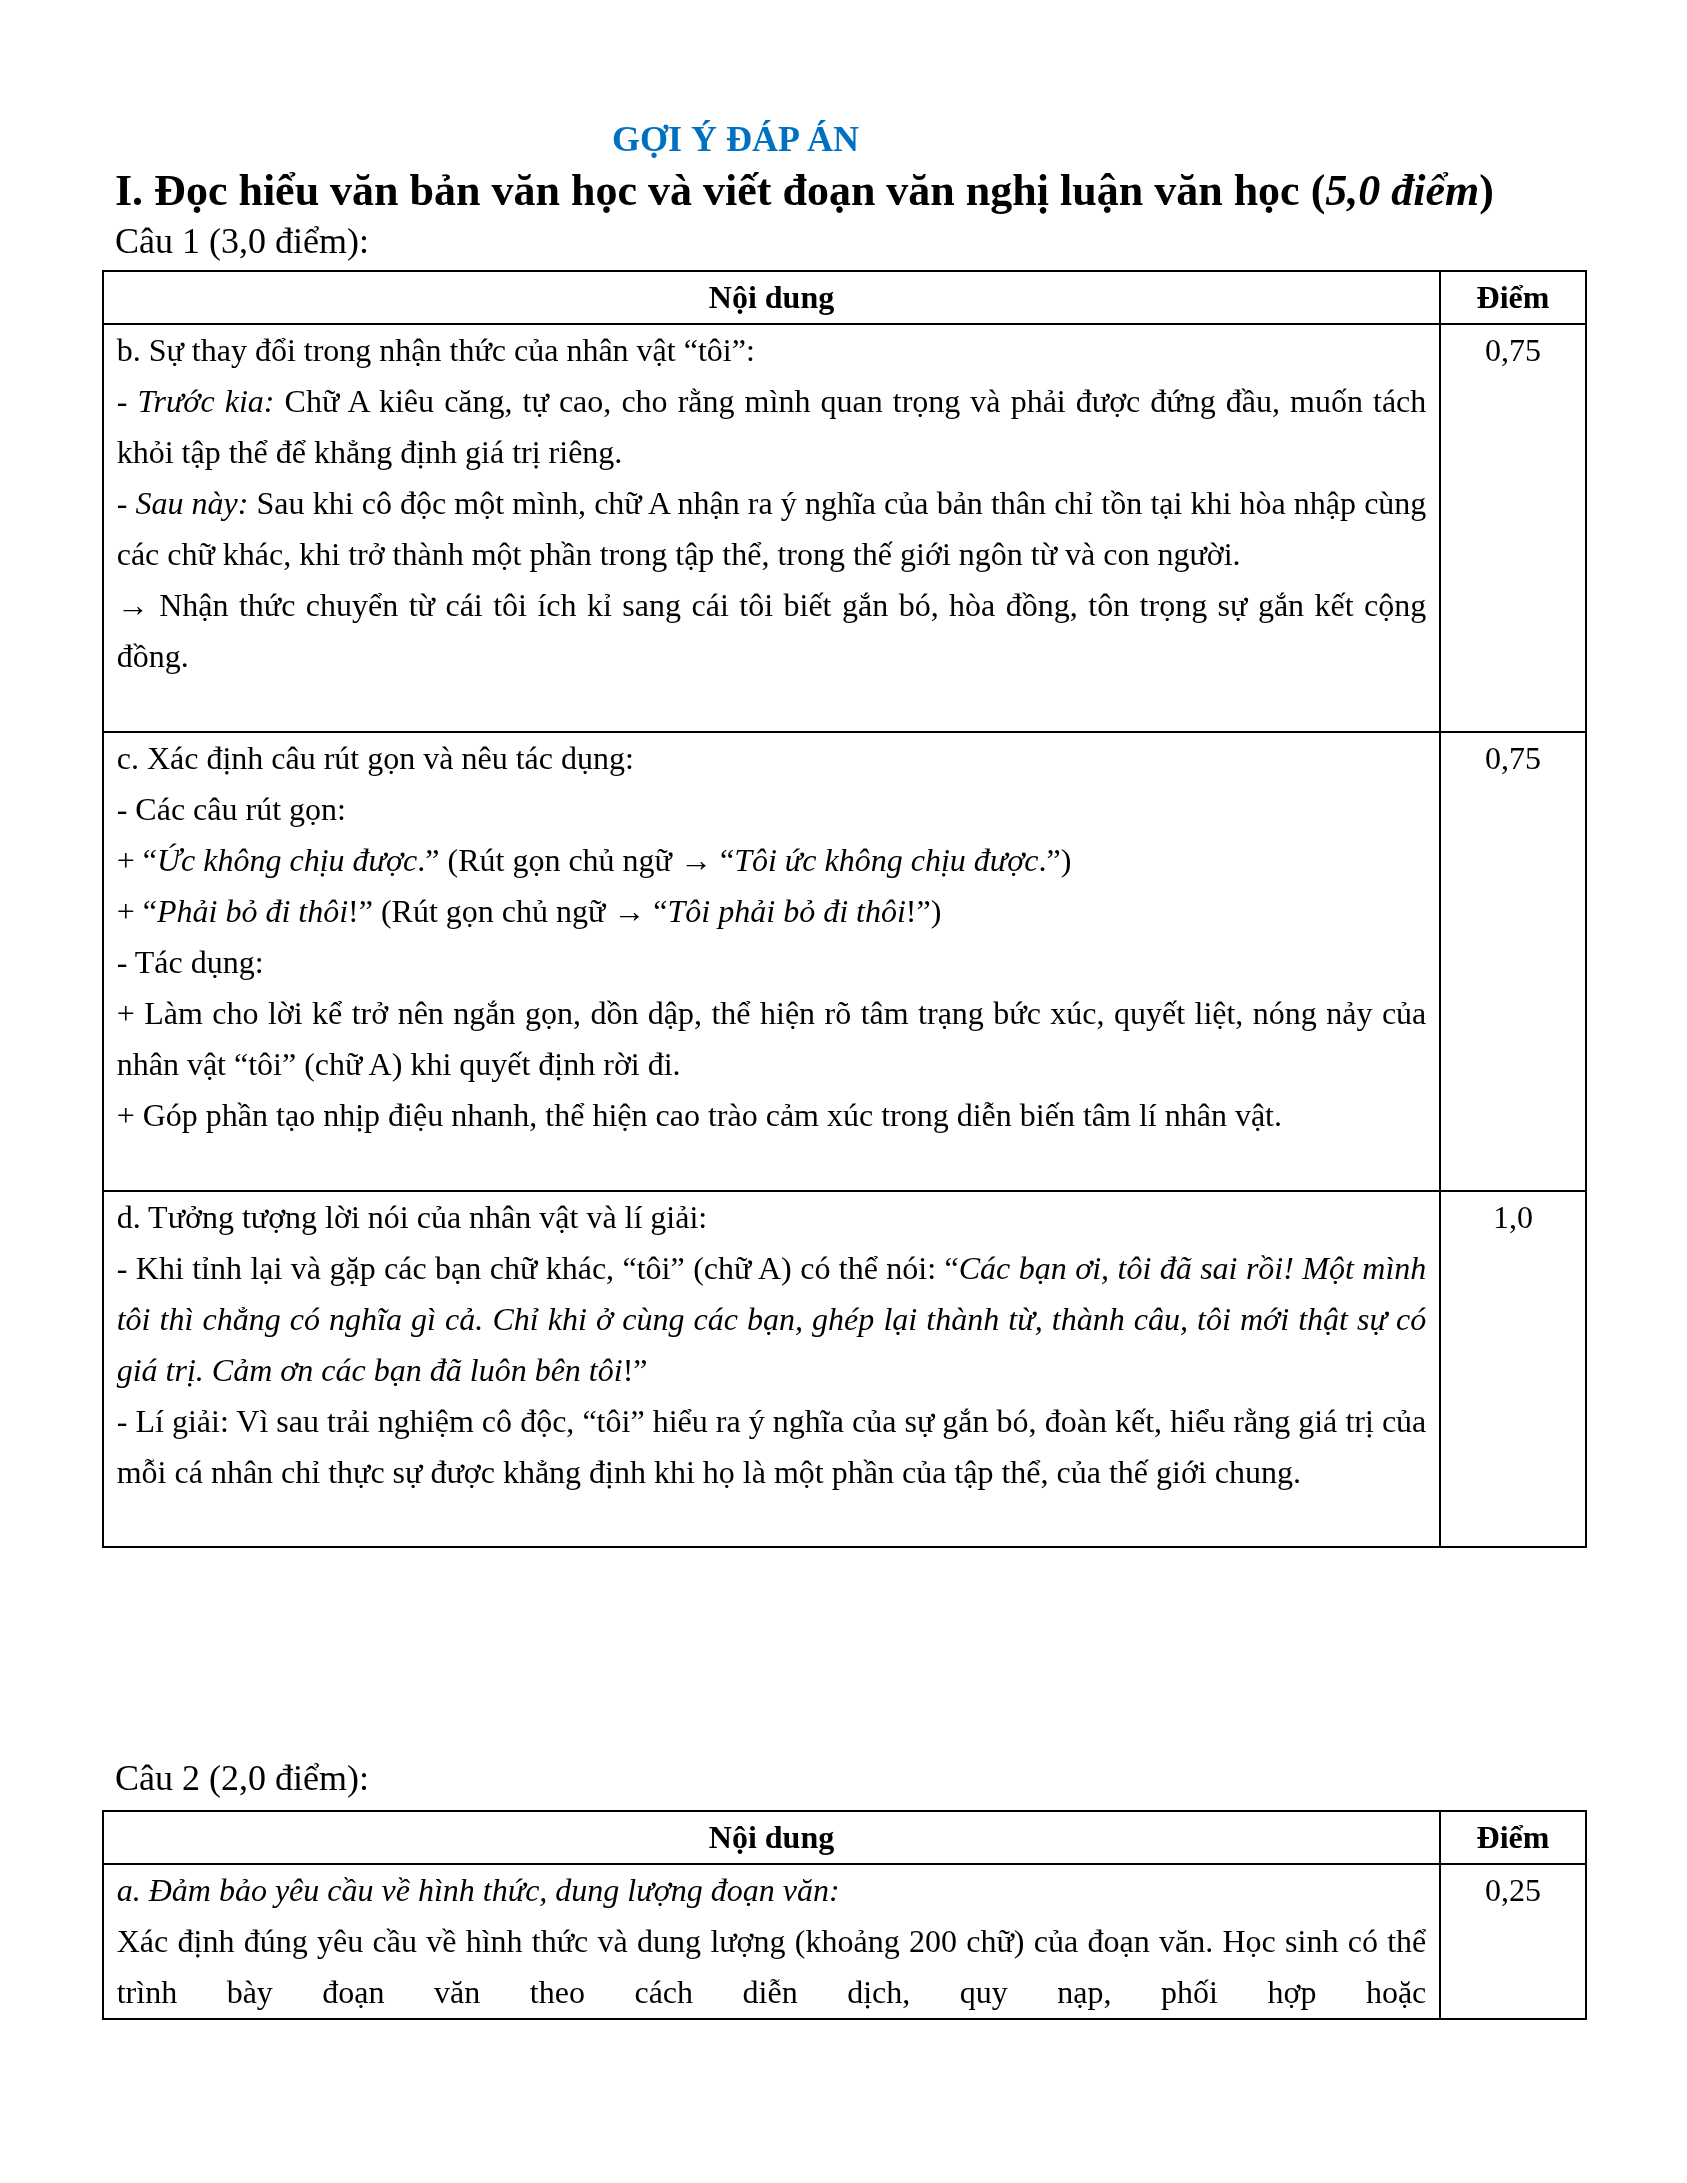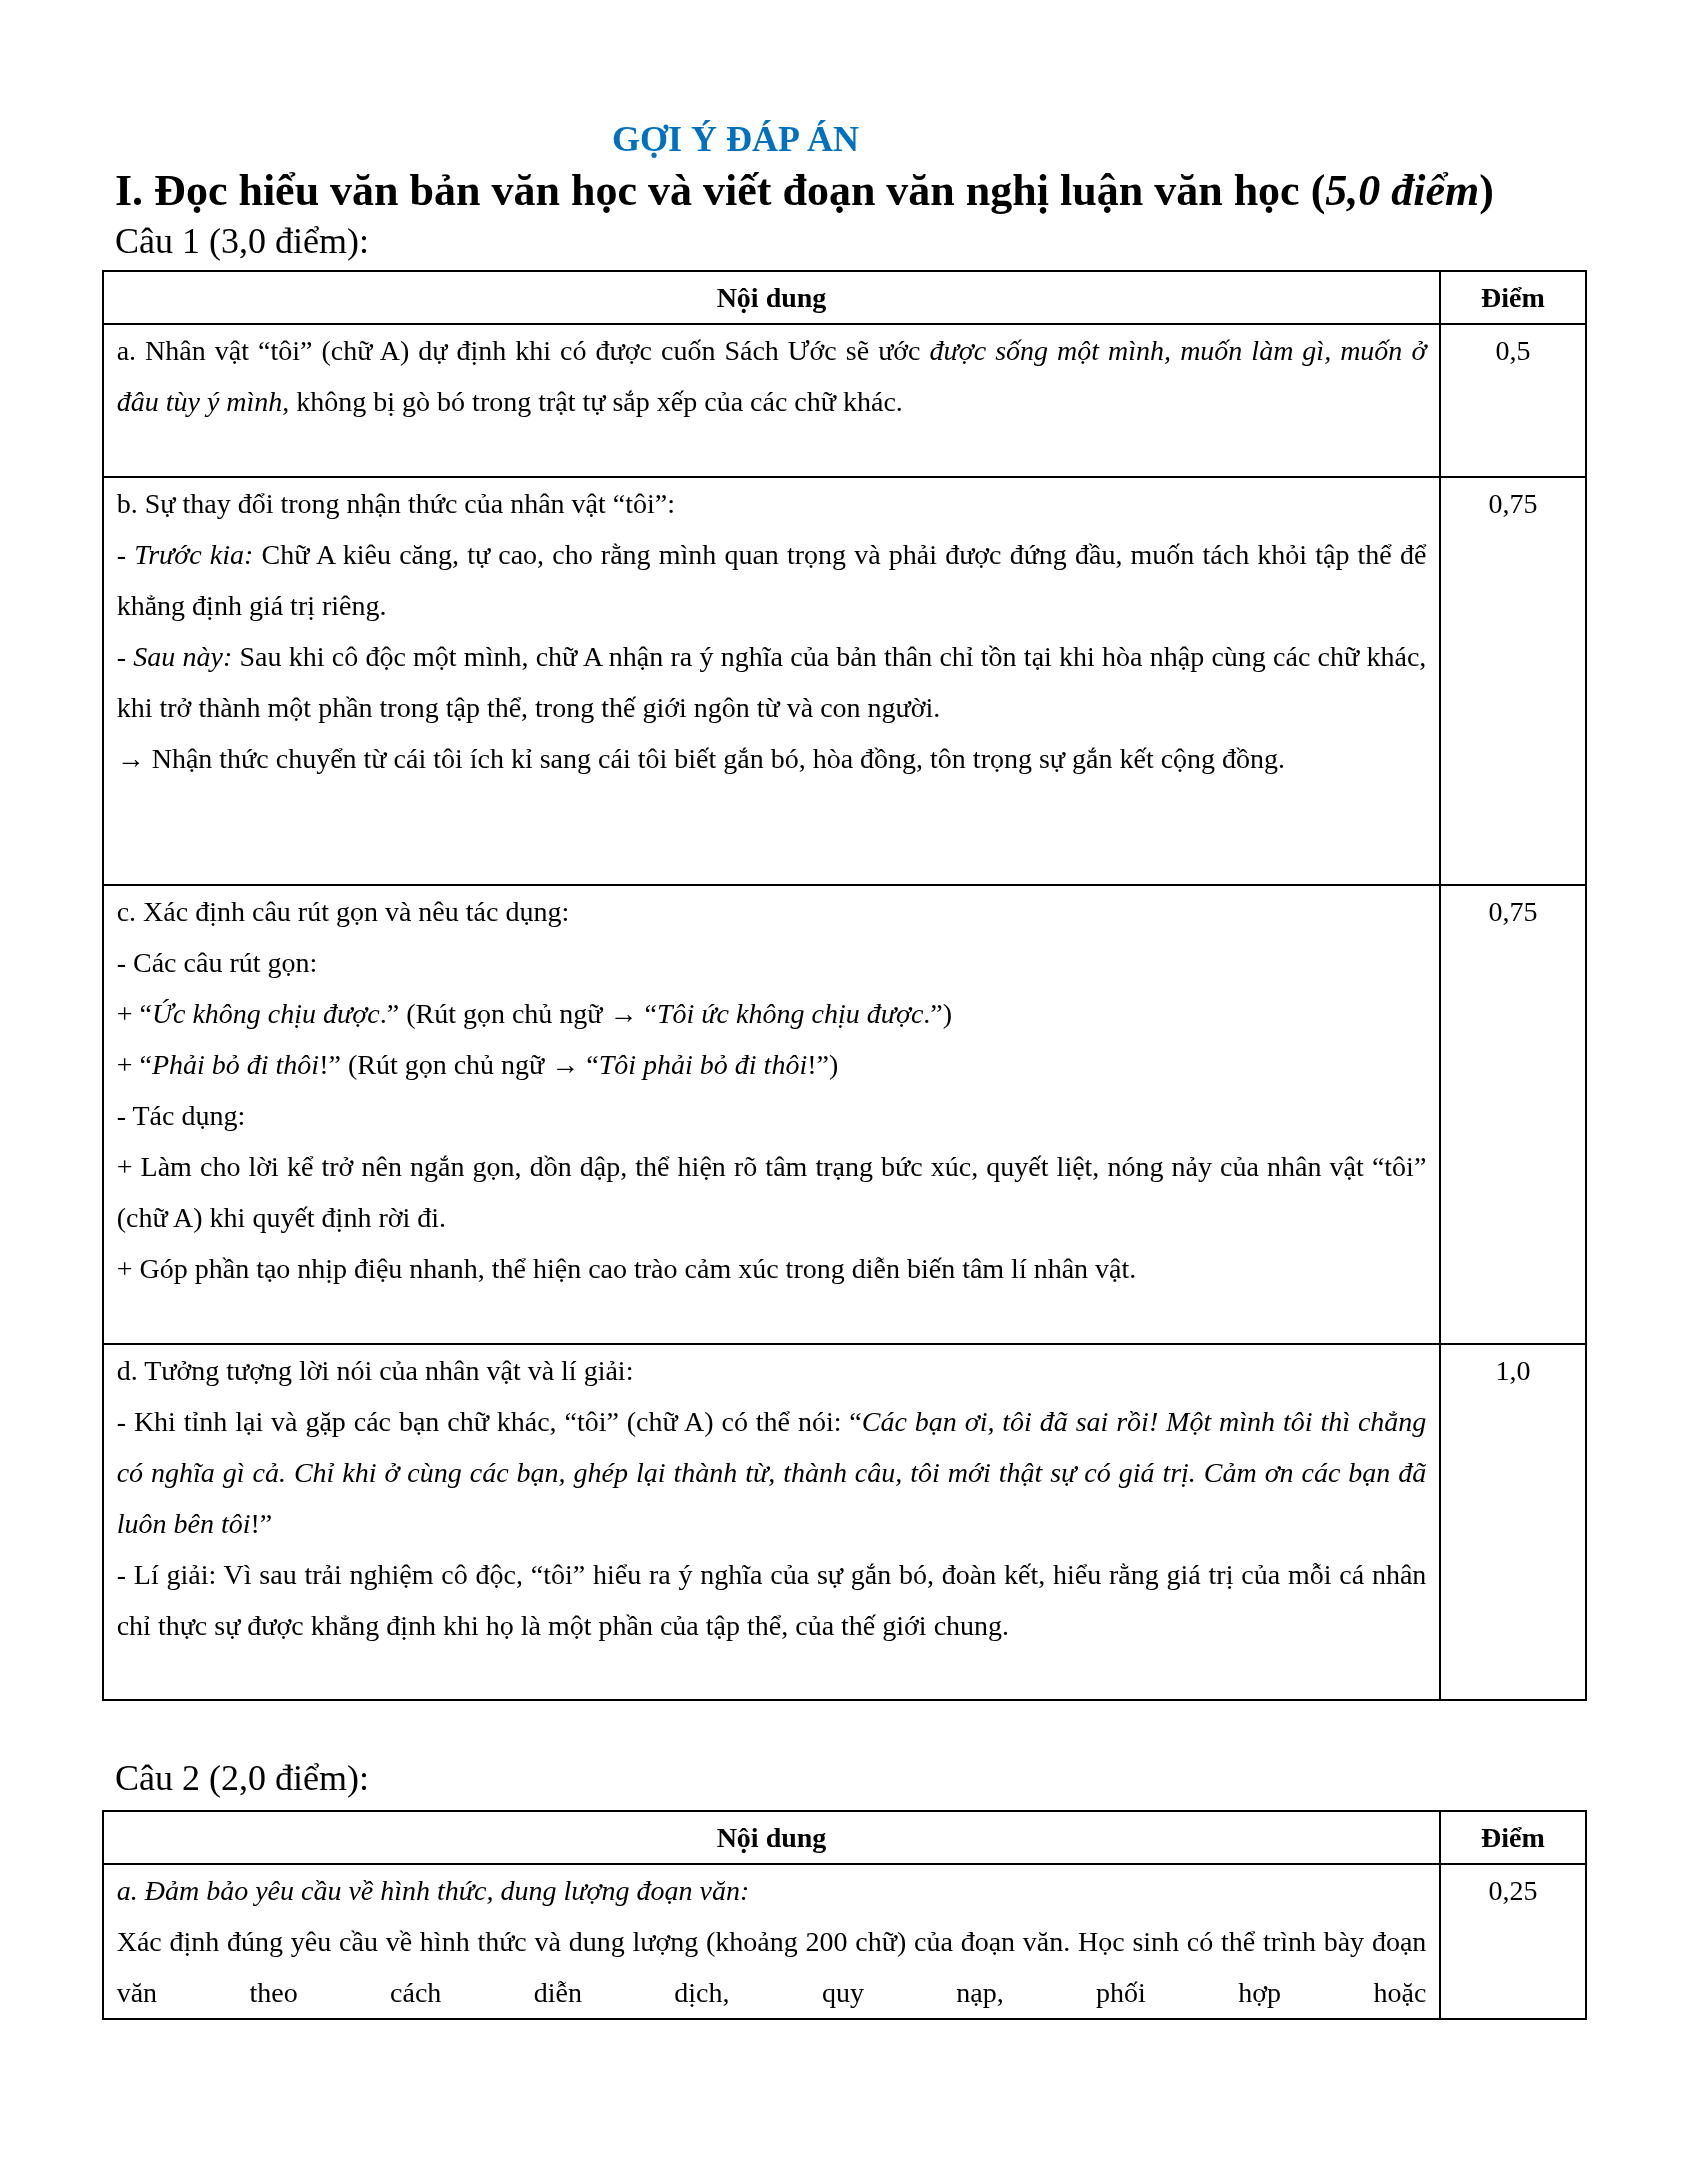--- a/index.html
+++ b/index.html
@@ -55,21 +55,21 @@
       border-collapse: collapse;
       table-layout: fixed;
     }
     .table1 { top: 270px; }
     .table2 { top: 1810px; }
 
     table.answer-table td, table.answer-table th {
       border: 2px solid #000000;
       vertical-align: top;
       padding: 0 12.7px;
-      font-size: 28px;
+      font-size: 32px;
       line-height: 51px;
     }
     col.c-content { width: 1337px; }
     col.c-score { width: 146px; }
 
     th.head-cell {
       font-weight: bold;
       text-align: center;
       vertical-align: middle;
       height: 49px;
@@ -114,26 +114,20 @@
   <colgroup>
       <col class="c-content">
       <col class="c-score">
     </colgroup>
   <tbody>
       <tr>
     <th class="head-cell">Nội dung</th>
     <th class="head-cell">Điểm</th>
   </tr>
 
-  <tr class="row-a">
-    <td class="content-cell">
-      <span>a. Nhân vật “tôi” (chữ A) dự định khi có được cuốn Sách Ước sẽ ước </span><span class="it">được sống một mình, muốn làm gì, muốn ở đâu tùy ý mình</span><span>, không bị gò bó trong trật tự sắp xếp của các chữ khác.</span>
-    </td>
-    <td class="score-cell">0,5</td>
-  </tr>
 
   <tr class="row-b">
     <td class="content-cell">
       <div class="line">b. Sự thay đổi trong nhận thức của nhân vật “tôi”:</div>
       <div class="line"><span>- </span><span class="it">Trước kia:</span><span> Chữ A kiêu căng, tự cao, cho rằng mình quan trọng và phải được đứng đầu, muốn tách khỏi tập thể để khẳng định giá trị riêng.</span></div>
       <div class="line"><span>- </span><span class="it">Sau này:</span><span> Sau khi cô độc một mình, chữ A nhận ra ý nghĩa của bản thân chỉ tồn tại khi hòa nhập cùng các chữ khác, khi trở thành một phần trong tập thể, trong thế giới ngôn từ và con người.</span></div>
       <div class="line">→ Nhận thức chuyển từ cái tôi ích kỉ sang cái tôi biết gắn bó, hòa đồng, tôn trọng sự gắn kết cộng đồng.</div>
     </td>
     <td class="score-cell">0,75</td>
   </tr>

